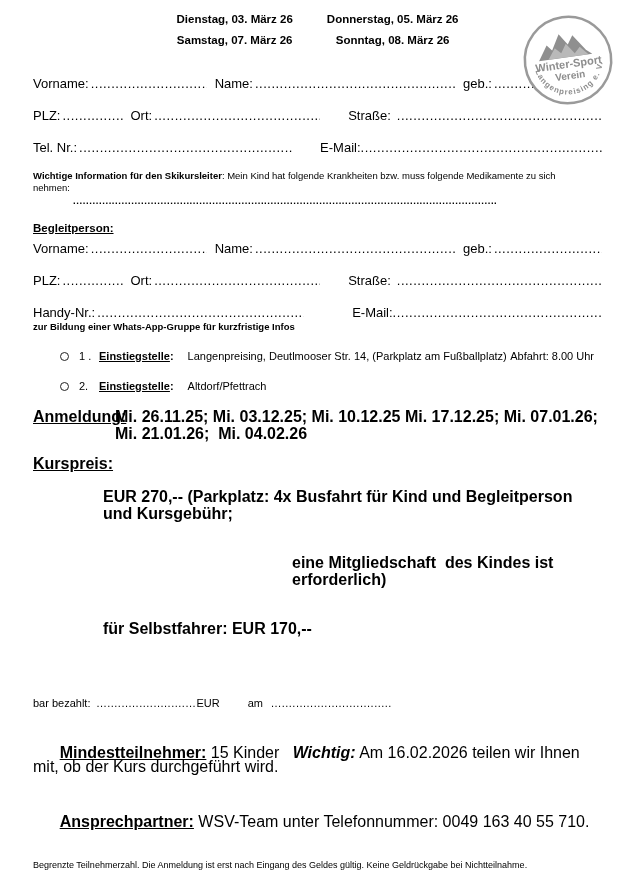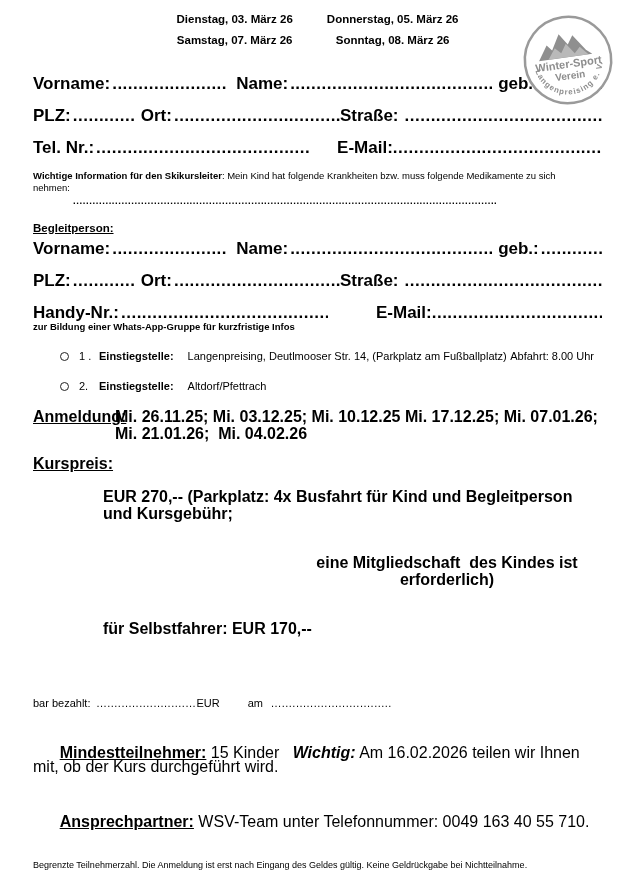--- a/index.html
+++ b/index.html
@@ -15,59 +15,59 @@
   
   .title { padding-top:30px; text-align:center; font-size:16px; font-weight:bold; letter-spacing:.2px; }
   .dates {
     margin-top:13px; display:grid; grid-template-columns:max-content max-content;
     justify-content:center; column-gap:34px; row-gap:9px;
     font-weight:bold; font-size:11.5px; text-align:center;
   }
   .logo { position:absolute; top:12px; right:16px; width:96px; height:96px; }
 
   
-  .fields { margin-top:31px; font-size:17px; font-weight:bold; }
+  .fields { margin-top:31px; font-size:13px; font-weight:normal; }
   .frow { display:flex; align-items:flex-end; margin-bottom:18px; line-height:14px; }
   .frow:last-child { margin-bottom:8px; }
   .lbl { flex:none; white-space:nowrap; }
   .dots { display:block; overflow:hidden; white-space:nowrap; letter-spacing:.5px; }
   .dots.fix { flex:none; }
   .dots.grow { flex:1 1 0; }
   .g2 { margin-left:2px; } .g6 { margin-left:6px; } .g8 { margin-left:8px; }
-  .g12 { margin-left:0; } .g28 { margin-left:28px; } .g48 { margin-left:48px; }
+  .g12 { margin-left:28px; } .g28 { margin-left:28px; } .g48 { margin-left:48px; }
 
   .health { margin-top:15px; font-size:9.5px; line-height:12px; }
   .health .b { font-weight:bold; }
   .health-dots { margin-top:1px; padding-left:40px; font-weight:bold; }
   .health-dots .dots { width:424px; letter-spacing:.6px; }
 
   .companion { margin-top:15px; }
   .companion-heading { font-size:11.5px; font-weight:bold; text-decoration:underline; margin-bottom:8px; }
   .note { font-size:9.5px; font-weight:bold; line-height:11px; margin-top:1px; }
 
   
   .options { margin-top:17px; font-size:11px; }
   .opt { display:flex; align-items:center; margin-bottom:16px; line-height:14px; }
   .radio { flex:none; width:9px; height:9px; border:1.2px solid #222; border-radius:50%; margin-left:27px; background:#fff; cursor:pointer; }
   .opt-num { margin-left:10px; width:20px; flex:none; }
-  .opt-label { font-weight:bold; }
+  .opt-label { font-weight:bold; text-decoration:underline; }
   .opt-colon { font-weight:bold; }
   .opt-text { margin-left:14px; white-space:pre-wrap; }
   .opt-depart { margin-left:auto; margin-right:8px; }
 
   
   .hang { display:flex; font-size:16px; line-height:16.5px; }
   .hang .hlabel { flex:none; font-weight:bold; text-decoration:underline; }
   .registration { margin-top:13px; }
   .registration .hlabel { width:82px; }
   .registration .l3,.registration .l4 { font-weight:bold; white-space:pre-wrap; }
   .price { margin-top:14px; }
   .price .hlabel { width:70px; }
   .price .hbody { font-weight:bold; white-space:pre-wrap; }
-  .price .l2 { padding-left:189px;text-align:center; }
+  .price .l2 { padding-left:189px; }
 
   .cash { margin-top:25px; font-size:11px; display:flex; align-items:flex-end; line-height:14px; }
   .cash .dots { letter-spacing:.5px; }
 
   .kv { margin-top:22px; font-size:16px; line-height:14px; white-space:pre-wrap; }
   .kv .klabel { font-weight:bold; text-decoration:underline; }
   .kv .wichtig { font-weight:bold; font-style:italic; }
   .contact { margin-top:13px; }
 
   .terms { margin-top:17px; font-size:9px; line-height:11.5px; }

